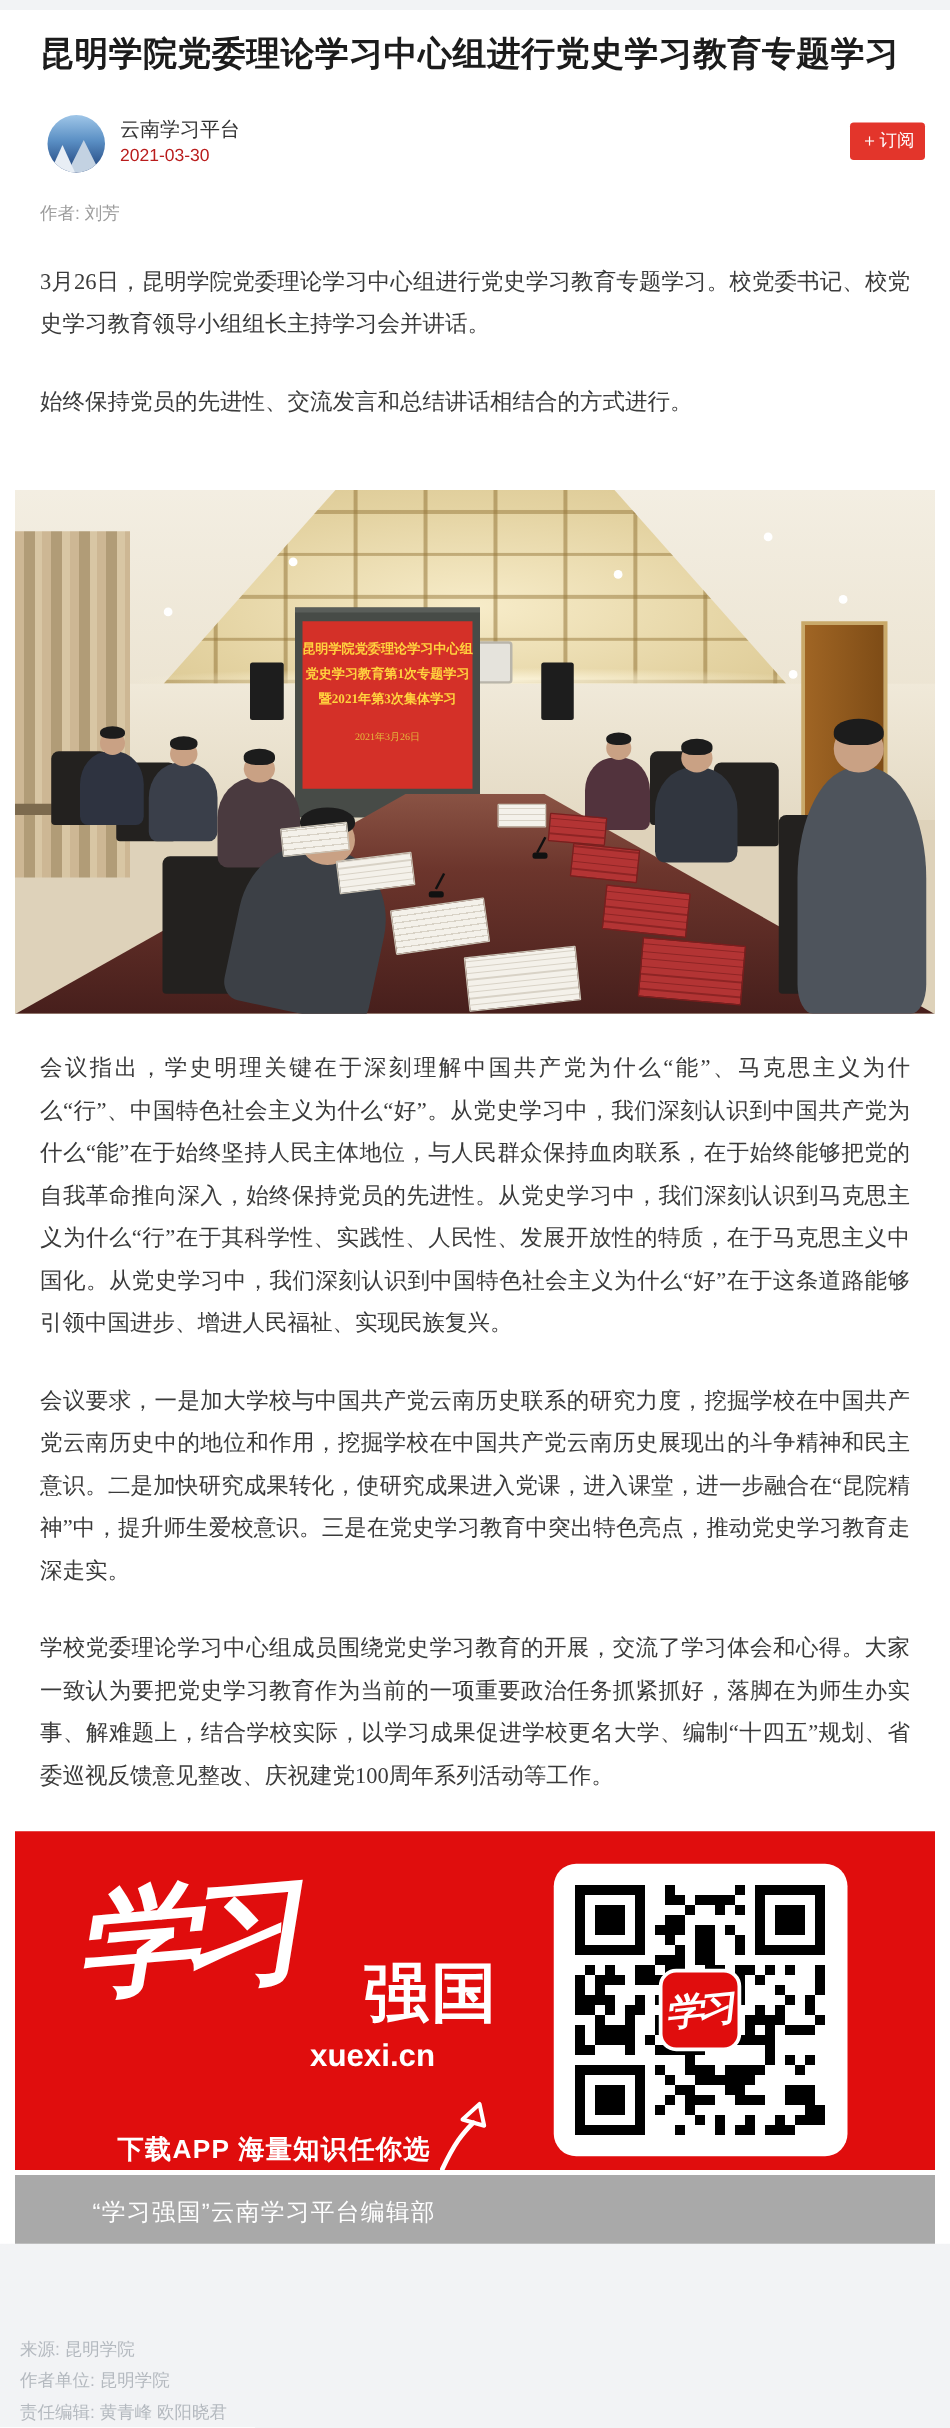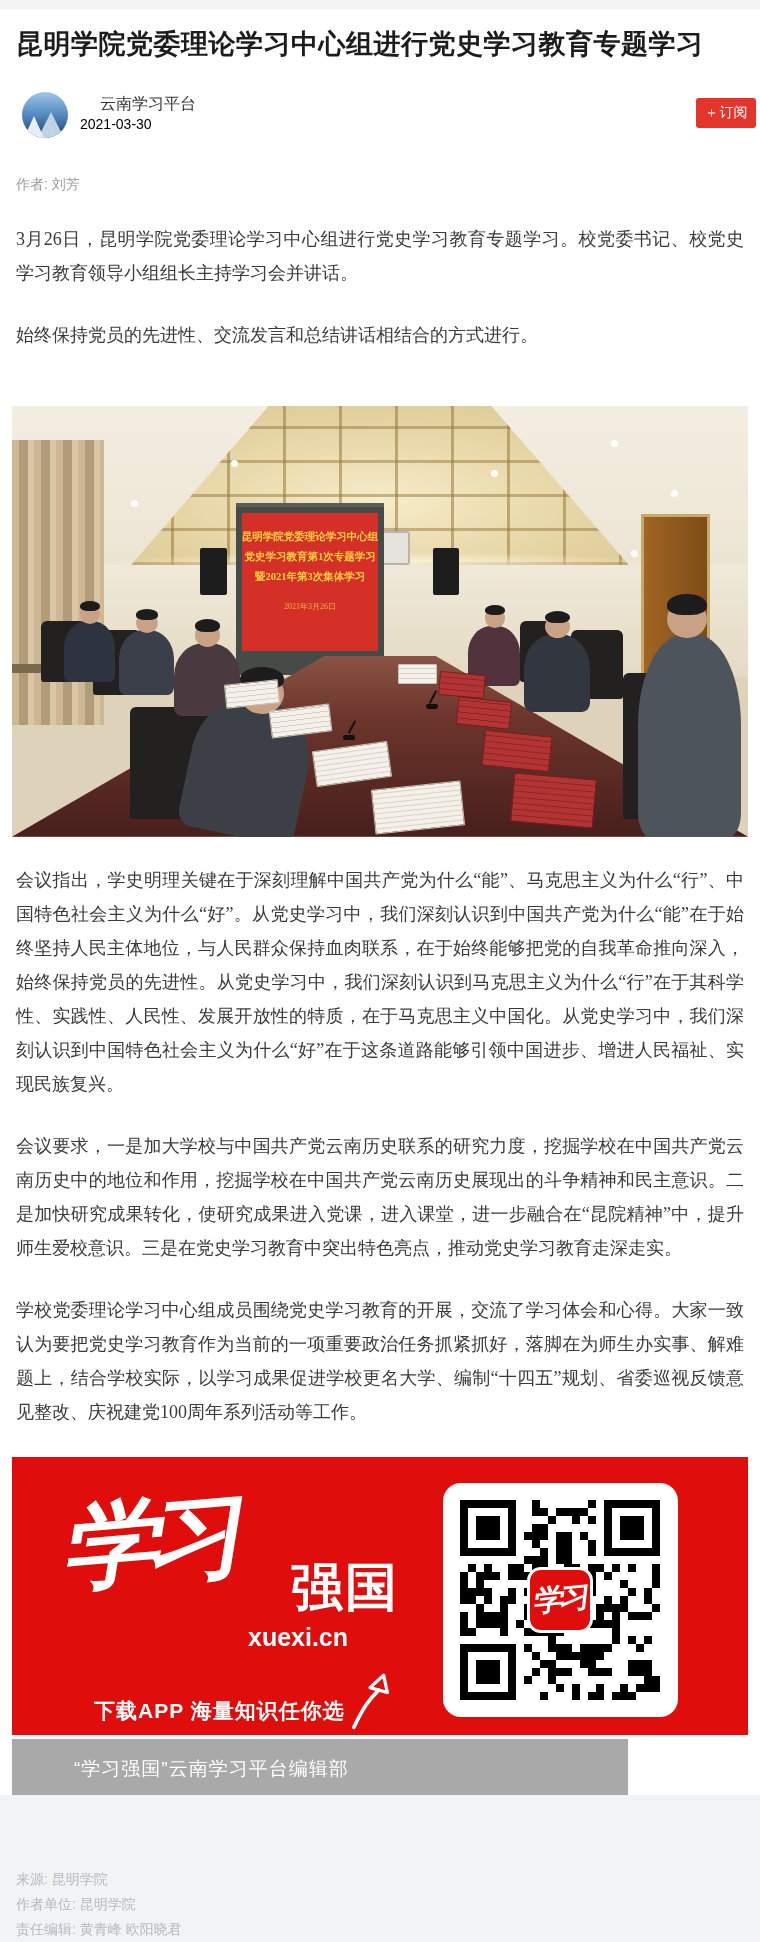--- a/index.html
+++ b/index.html
@@ -1,35 +1,35 @@
 <!DOCTYPE html>
 <html><head>
 <meta charset="utf-8">
 <style>
   html,body{margin:0;padding:0;}
   body{width:760px;height:1942px;overflow:hidden;background:#ffffff;
        font-family:"Liberation Serif",serif;color:#3a3a3a;}
   .page{position:relative;width:760px;height:1942px;display:flex;flex-direction:column;}
   .topstrip{height:9px;background:#f2f3f5;}
-  .content{padding:0 16px;position:relative;}
+  .content{padding:0 32px;position:relative;}
 
   
   h1.title{margin:16px 0 0 0;font-size:27px;line-height:1.45;color:#1c1c1c;font-weight:bold;letter-spacing:.5px;}
   .pubrow{position:relative;margin-top:26px;height:48px;}
   .avatar{position:absolute;left:6px;top:2px;width:46px;height:46px;border-radius:50%;overflow:hidden;
           background:linear-gradient(180deg,#9fc6e8 0%,#5a8fc4 45%,#1d3f78 100%);}
   .mtn1,.mtn2{position:absolute;bottom:0;width:0;height:0;border-style:solid;}
   .mtn1{left:2px;border-width:0 10px 22px 10px;border-color:transparent transparent #e8eef5 transparent;}
   .mtn2{left:16px;border-width:0 13px 26px 13px;border-color:transparent transparent #c3d2e2 transparent;}
-  .pubname{position:absolute;left:64px;top:4px;font-size:16px;color:#333;font-family:"Liberation Sans",sans-serif;margin-left:20px;}
-  .pubdate{position:absolute;left:64px;top:26px;font-size:14px;color:#000000;font-family:"Liberation Sans",sans-serif;}
+  .pubname{position:absolute;left:64px;top:4px;font-size:16px;color:#333;font-family:"Liberation Sans",sans-serif;}
+  .pubdate{position:absolute;left:64px;top:26px;font-size:14px;color:#b91c1c;font-family:"Liberation Sans",sans-serif;}
   .subscribe{position:absolute;right:-12px;top:8px;width:60px;height:30px;background:#e3352b;color:#fff;
              border:none;border-radius:3px;font-size:14px;font-family:"Liberation Sans",sans-serif;
              display:flex;align-items:center;justify-content:center;gap:1px;cursor:pointer;}
-  .author{margin-top:38px;font-size:14px;color:#9c9c9c;font-family:"Liberation Sans",sans-serif;}
+  .author{margin-top:24px;font-size:14px;color:#9c9c9c;font-family:"Liberation Sans",sans-serif;}
 
   
   p.para{font-size:18px;line-height:34px;margin:28px 0;color:#3a3a3a;text-align:justify;}
 
   
   .photo{position:relative;margin:26px 12px;width:736px;height:446px;overflow:hidden;
          background:linear-gradient(180deg,#f3eee2 0%,#ece4d2 40%,#ded2ba 60%);}
   .ceilpanel{position:absolute;left:14%;top:0;width:72%;height:37%;
              clip-path:polygon(29% 0,71% 0,97% 100%,3% 100%);
              background:
@@ -85,21 +85,21 @@
            font-family:"Liberation Sans",sans-serif;letter-spacing:1px;}
   .arrow{position:absolute;left:332px;top:212px;}
   .qrpanel{position:absolute;left:431px;top:26px;width:235px;height:234px;background:#fff;border-radius:18px;}
   .qrbox{position:absolute;left:17px;top:17px;width:200px;height:200px;}
   .qrlogo{position:absolute;left:84px;top:84px;width:66px;height:66px;background:#e00d0d;border-radius:14px;
           border:3px solid #fff;box-sizing:border-box;display:flex;align-items:center;justify-content:center;}
   .qrlogo span{color:#fff;font-size:30px;font-weight:bold;transform:skewX(-12deg) rotate(-6deg);
                letter-spacing:-5px;font-family:"DejaVu Serif",serif;}
 
   
-  .contact{position:relative;margin:4px 12px 0 12px;width:616px;height:58px;background:#a9a9a9;
+  .contact{position:relative;margin:4px 12px 0 12px;width:736px;height:58px;background:#a9a9a9;
            font-family:"Liberation Sans",sans-serif;color:#fff;}
   .contact .left{position:absolute;left:62px;top:17px;font-size:19px;letter-spacing:1px;}
   .contact .right{position:absolute;left:431px;top:9px;font-size:13.5px;line-height:20px;}
 
   
   .footer{flex:1;background:#f2f3f5;padding:72px 16px 0 16px;
           font-family:"Liberation Sans",sans-serif;font-size:14px;color:#b4b9bf;line-height:25px;}
 </style>
 </head>
 <body>

